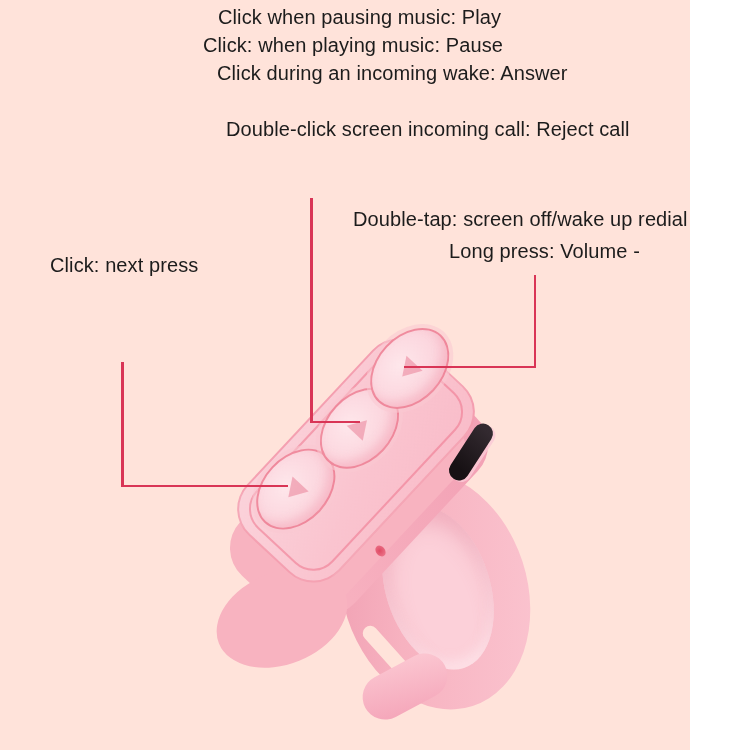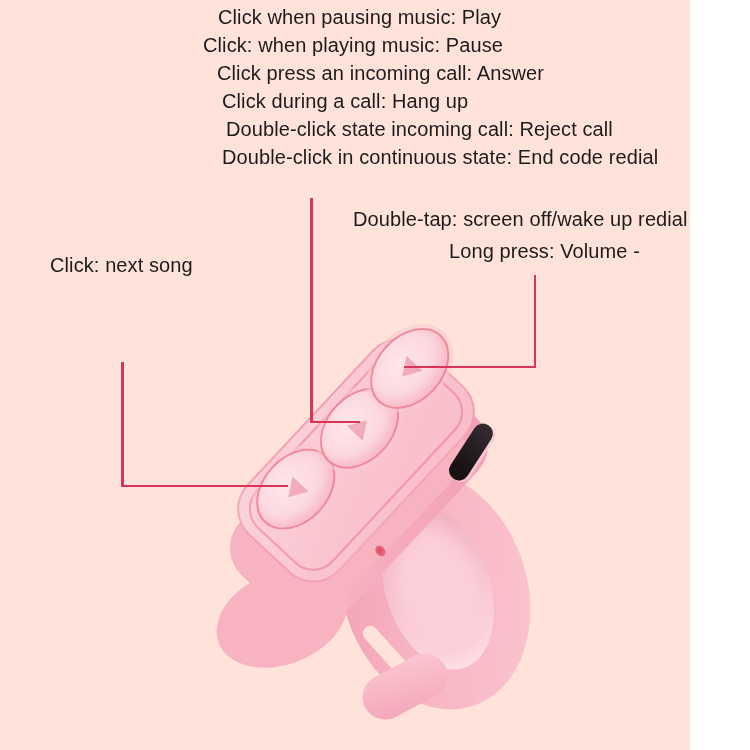--- a/index.html
+++ b/index.html
@@ -175,23 +175,21 @@
 
   <div class="cline c1v"></div>
   <div class="cline c1h"></div>
   <div class="cline c2v"></div>
   <div class="cline c2h"></div>
   <div class="cline c3v"></div>
   <div class="cline c3h"></div>
 
   <div class="lbl t0">Click when pausing music: Play</div>
   <div class="lbl t1">Click: when playing music: Pause</div>
-  <div class="lbl t2">Click press an incoming call: Answer</div>
-  <div class="lbl t3">Click during a call: Hang up</div>
-  <div class="lbl t4">Double-click state incoming call: Reject call</div>
-  <div class="lbl t5">Double-click in continuous state: End code redial</div>
+  <div class="lbl t2">Click during an incoming wake: Answer</div>
+  <div class="lbl t4">Double-click screen incoming call: Reject call</div>
 
   <div class="lbl r1">Double-tap: screen off/wake up redial</div>
   <div class="lbl r2">Long press: Volume -</div>
 
-  <div class="lbl l0">Click: next song</div>
+  <div class="lbl l0">Click: next press</div>
 
 </div>
 
 </body></html>

